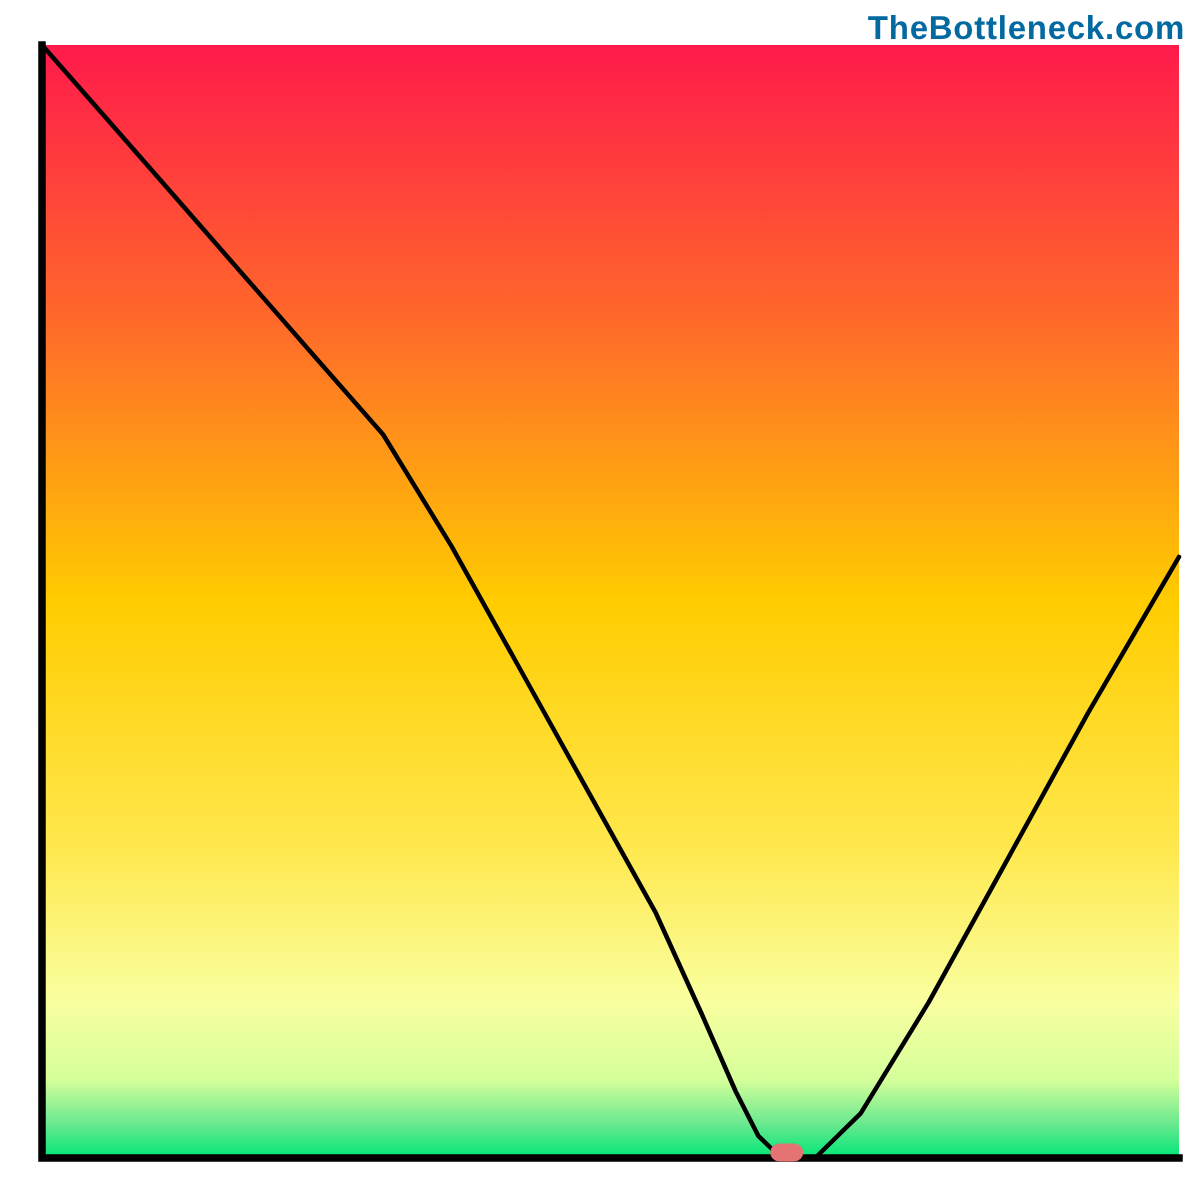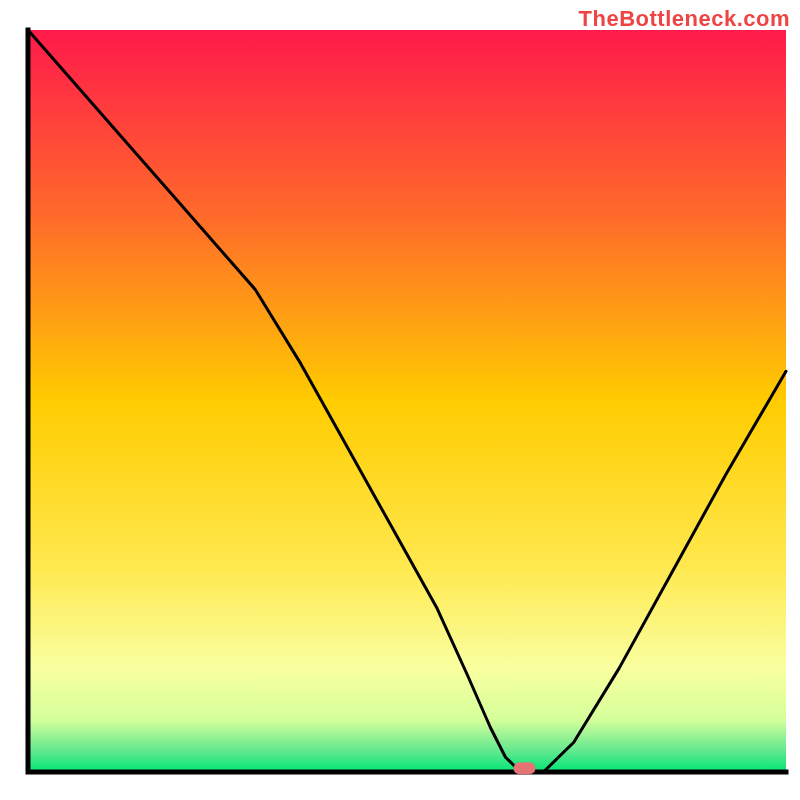--- a/index.html
+++ b/index.html
@@ -14,21 +14,21 @@
     position: relative;
     width: 800px;
     height: 800px;
   }
   .watermark {
     position: absolute;
     top: 6px;
     right: 10px;
     font-size: 22px;
     font-weight: 600;
-    color: #ef4444;
+    color: #0369a1;
     letter-spacing: 0.5px;
     user-select: none;
   }
   svg {
     display: block;
   }
 </style>
 </head>
 <body>
 

